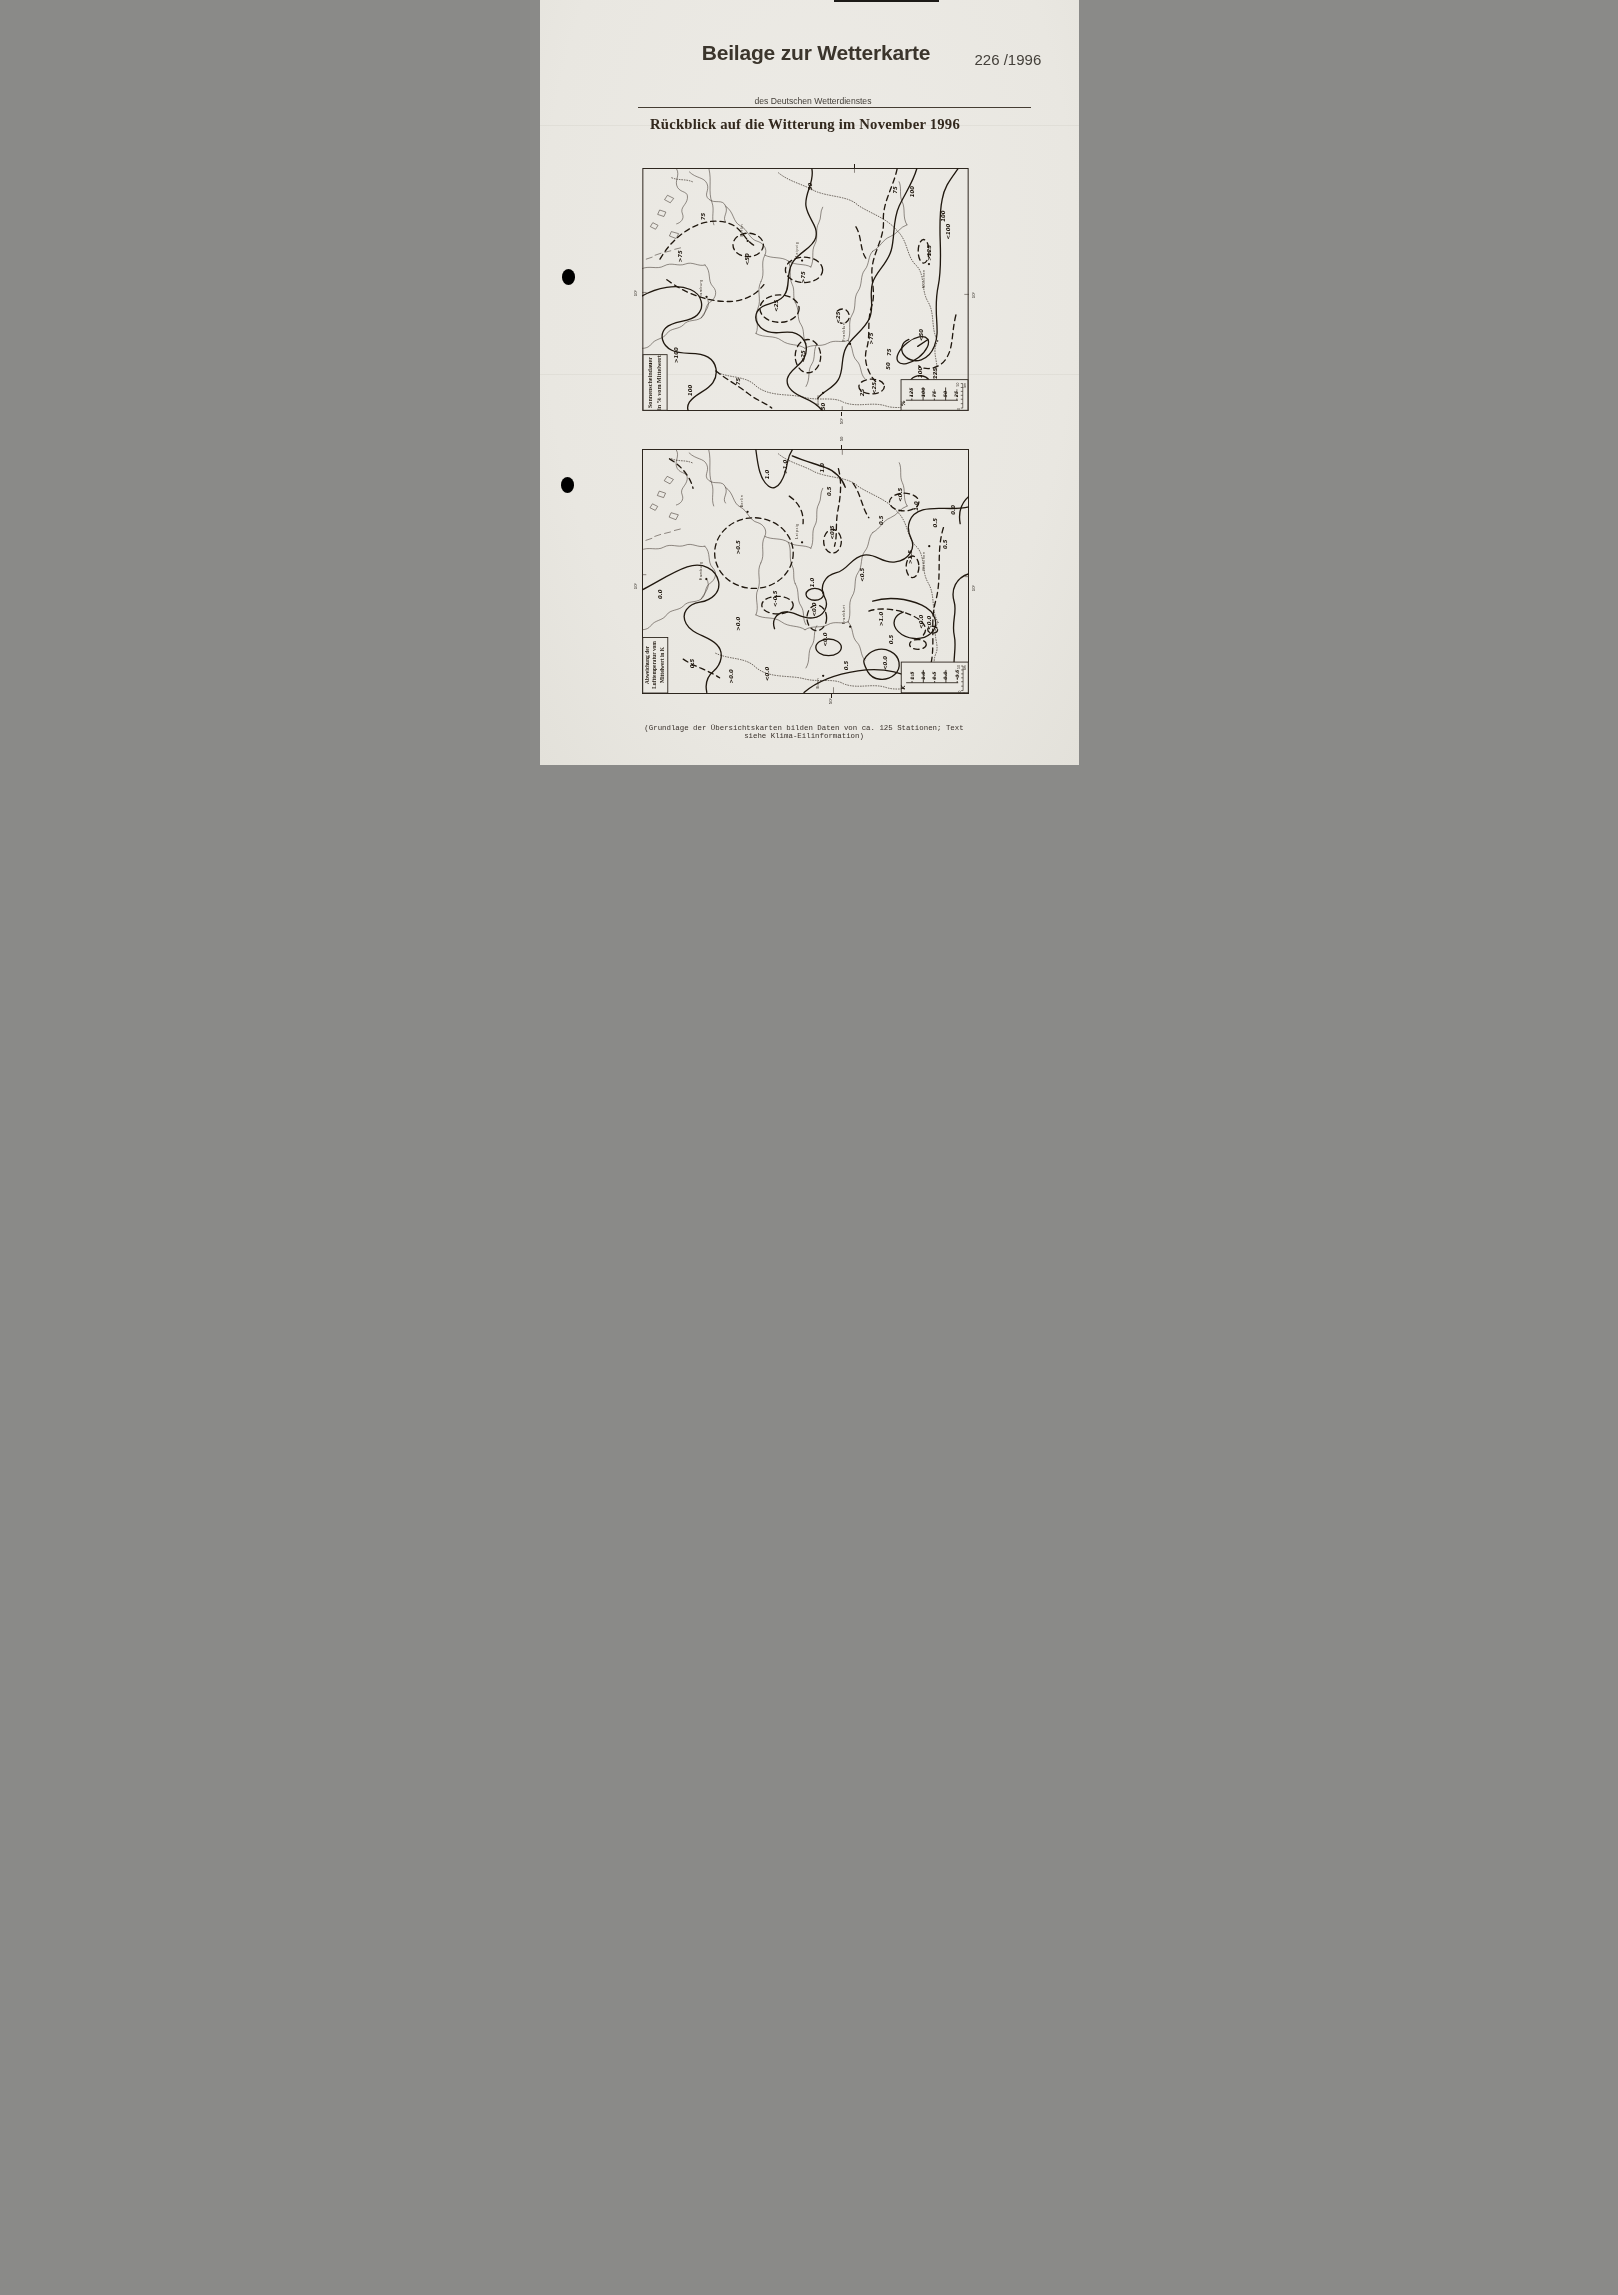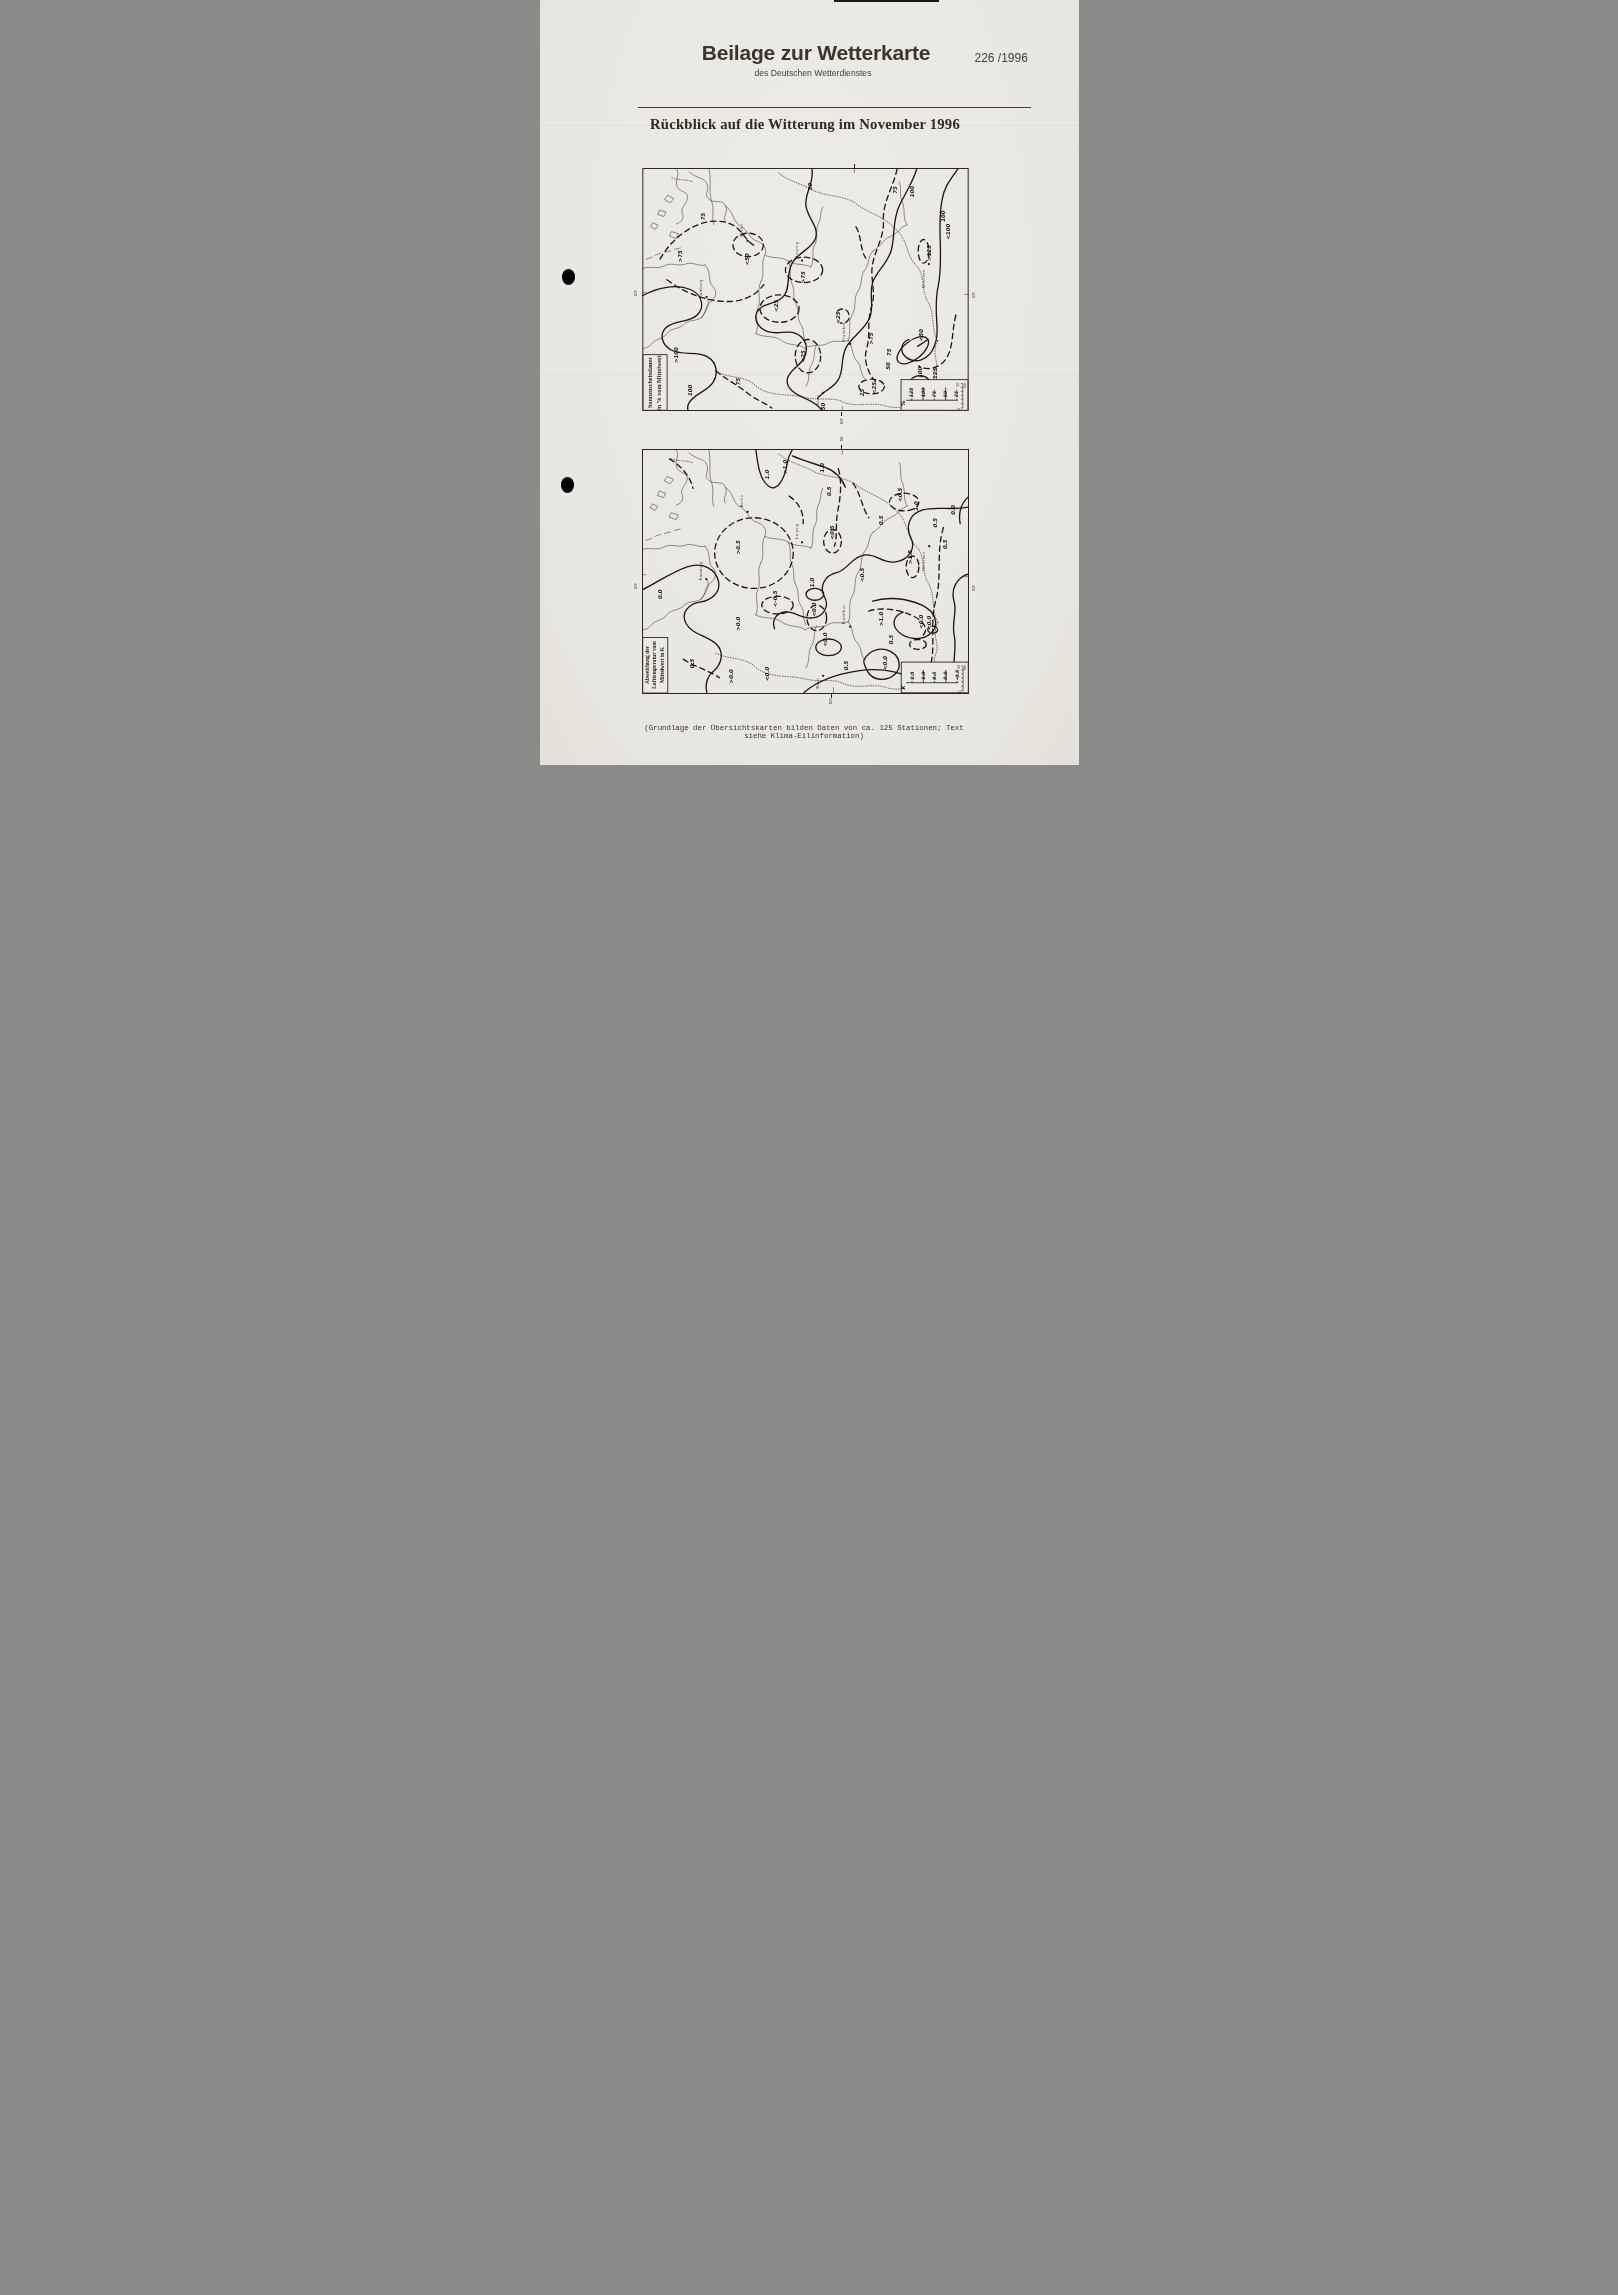--- a/index.html
+++ b/index.html
@@ -4,22 +4,22 @@
 <style>
   html,body{margin:0;padding:0;background:#8a8a88;}
   .page{position:relative;width:539px;height:765px;margin:0 auto;background:#ebe9e3;
         background-image:radial-gradient(ellipse at 50% 35%, #edebe6 0%, #e9e7e1 70%, #e3e1da 100%);
         font-family:"Liberation Sans",sans-serif;color:#2e2720;overflow:hidden;}
   .crease{position:absolute;left:0;width:100%;height:1px;background:rgba(90,85,75,0.06);}
   .artifact-top{position:absolute;left:294px;top:0;width:105px;height:1.5px;background:#1c1a17;}
   .hole{position:absolute;width:13.7px;height:16px;border-radius:50%;background:radial-gradient(#000 60%,#241f1a 100%);}
   .doc-title{position:absolute;left:113px;top:41px;width:327px;text-align:center;
              font-size:21px;font-weight:bold;letter-spacing:-0.2px;color:#3b352c;margin:0;}
-  .issue{position:absolute;left:435px;top:51px;font-size:12px;color:#44403a;}
-  .subtitle{position:absolute;left:110px;top:68px;width:327px;text-align:center;font-size:8.6px;color:#45403a;}
+  .issue{position:absolute;left:435px;top:51px;font-size:15px;color:#44403a;}
+  .subtitle{position:absolute;left:110px;top:96px;width:327px;text-align:center;font-size:8.6px;color:#45403a;}
   .rule{position:absolute;left:98px;top:107px;width:393px;height:0.8px;background:#453d33;}
   .heading{position:absolute;left:102px;top:116px;width:327px;text-align:center;margin:0;
            font-family:"Liberation Serif",serif;font-size:14.7px;font-weight:bold;letter-spacing:0.2px;color:#33291e;}
   .caption{position:absolute;left:98px;top:724px;width:333px;text-align:center;
            font-family:Liberation Mono, monospace;font-size:7.4px;color:#38302a;}
   .map-svg{position:absolute;}
   .frame{fill:none;stroke:#2a231b;stroke-width:2;}
   .geo{fill:none;stroke:#3b3129;stroke-width:1.1;stroke-linecap:round;stroke-linejoin:round;}
   .dotted{stroke-dasharray:1.6 3.6;stroke-width:1.5;}
   .cs{fill:none;stroke:#20180f;stroke-width:2.7;stroke-linecap:round;stroke-linejoin:round;}

